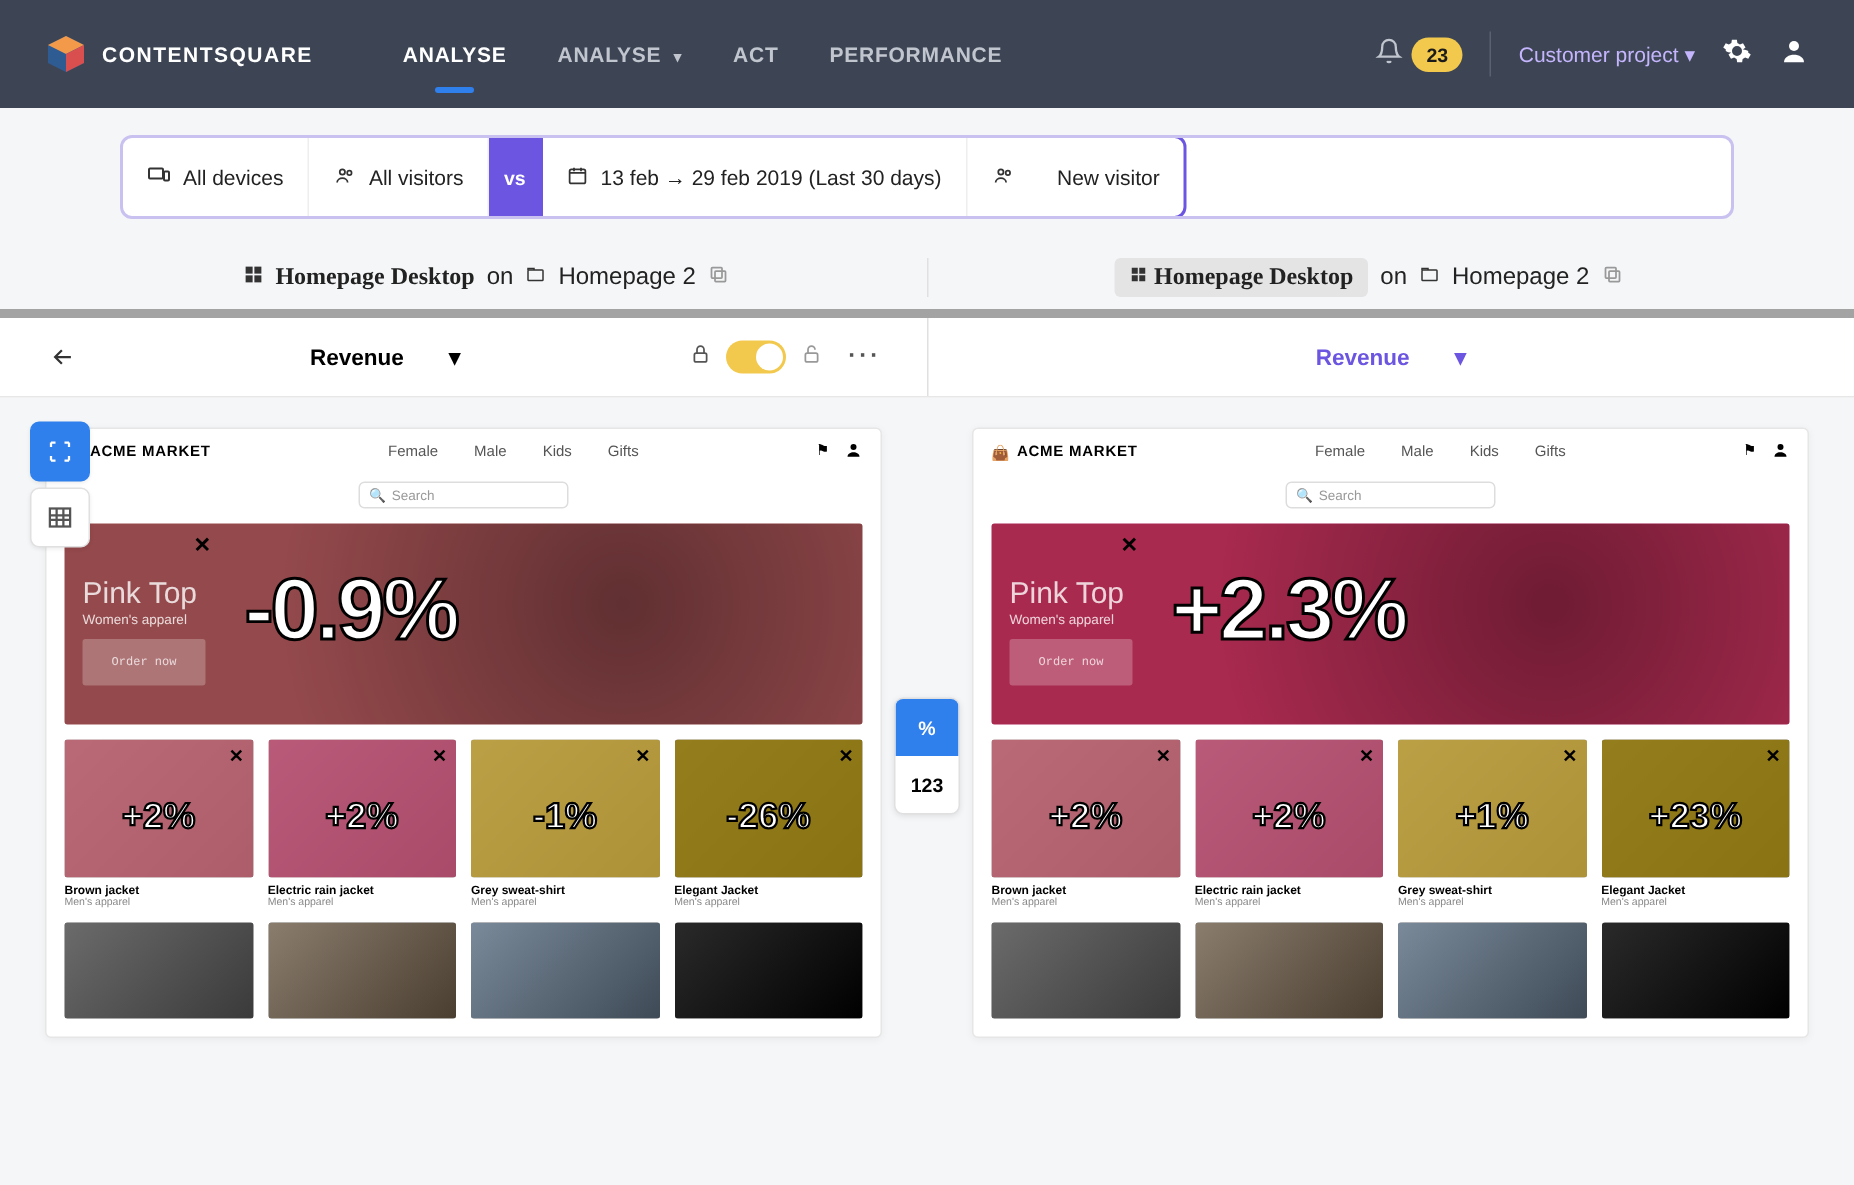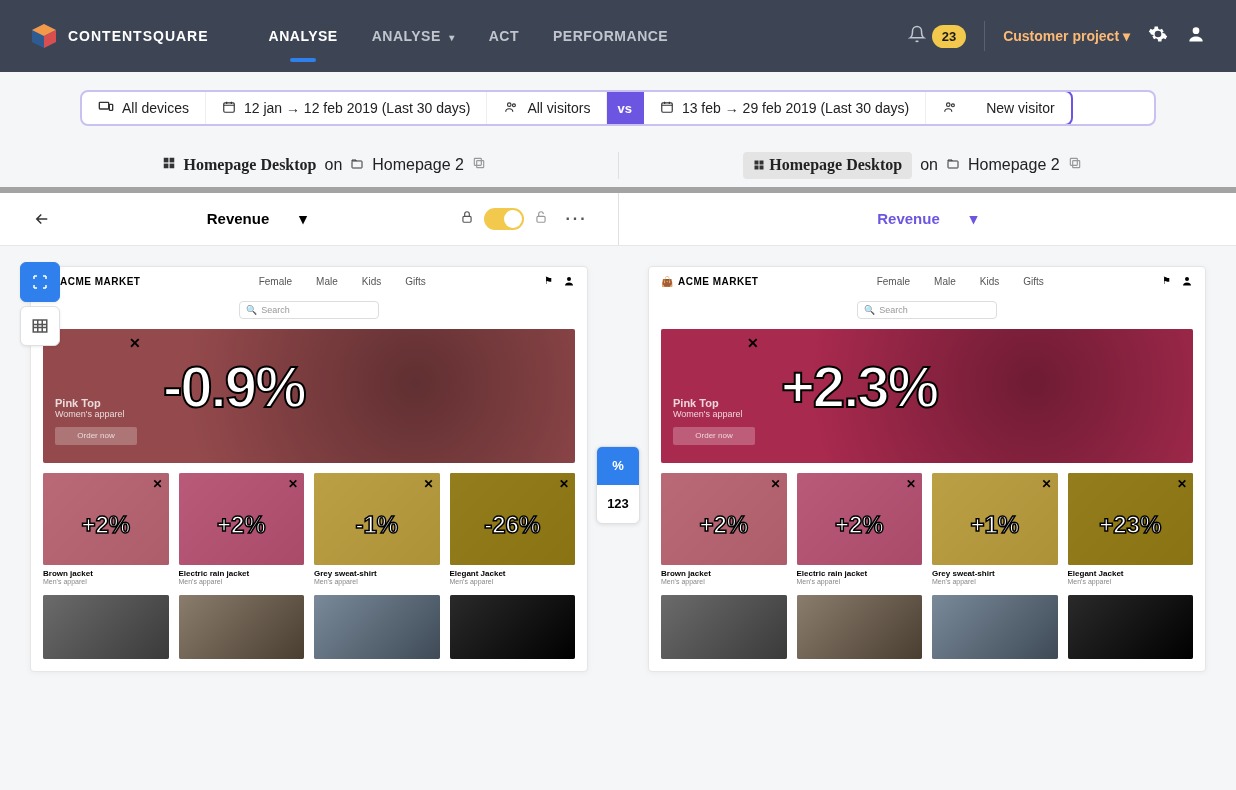--- a/index.html
+++ b/index.html
@@ -11,25 +11,25 @@
 .logo-mark { width: 28px; height: 28px; position: relative; }
 .nav-items { display: flex; gap: 34px; margin-left: 60px; }
 .nav-item { font-size: 14px; font-weight: 600; letter-spacing: 0.5px; color: #c0c5ce; cursor: pointer; position: relative; }
 .nav-item.active { color: #fff; }
 .nav-item.active::after { content:''; position:absolute; bottom:-18px; left:50%; transform:translateX(-50%); width:26px; height:4px; background:#2f80ed; border-radius:2px; }
 .nav-item .chev { font-size: 10px; margin-left: 4px; }
 .nav-right { margin-left: auto; display:flex; align-items:center; gap: 18px; }
 .notif { display:flex; align-items:center; gap:6px; }
 .badge { background:#f2c94c; color:#1b1b1b; font-weight:700; font-size:13px; padding:4px 10px; border-radius:14px; }
 .divider-v { width:1px; height:30px; background:#5a6173; }
-.proj { font-size:14px; color:#fdba74; cursor:pointer;font-weight:bold; }
+.proj { font-size:14px; color:#c4b5fd; cursor:pointer; }
 
 
 .filterwrap { padding: 18px 80px 0; }
-.filterbar { background:#fff; border:2px solid #c9c1f0; border-radius:8px; height:36px; display:flex; align-items:stretch; overflow:hidden; }
+.filterbar { background:#fff; border:2px solid #c9c1f0; border-radius:8px; height:56px; display:flex; align-items:stretch; overflow:hidden; }
 .chip { display:flex; align-items:center; gap:8px; padding: 0 16px; font-size:14px; color:#222; border-right:1px solid #eee; }
 .chip:last-child { border-right:none;gap:28px; }
 .vs { background:#6c55e0; color:#fff; font-weight:700; font-size:13px; padding:0 10px; display:flex; align-items:center; }
 .filterbar .segB { display:flex; align-items:stretch; border:2px solid #6c55e0; margin:-2px -2px -2px 0; border-radius:0 8px 8px 0; }
 
 
 .contextrow { display:flex; padding: 26px 30px 8px; }
 .contexthalf { flex:1; text-align:center; font-size:16px; color:#222; display:flex; justify-content:center; align-items:center; gap:8px; }
 .contexthalf .hp { font-weight:700;font-family:Liberation Serif, serif; }
 .contexthalf .pill { background:#e4e4e4; padding:4px 10px; border-radius:4px; }
@@ -68,23 +68,23 @@
 .cartfab { width:26px; height:26px; background:#000; border-radius:50%; position:absolute; right:20px; top:56px; display:flex; align-items:center; justify-content:center; }
 .sitebody { position:relative; padding: 0 12px 12px; }
 
 .hero { height:134px; background:#a36b6b; border-radius:2px; position:relative; overflow:hidden; }
 .hero.right { background:#b84b7a; }
 .hero::before { content:''; position:absolute; inset:0; background: radial-gradient(circle at 70% 40%, rgba(0,0,0,.35), transparent 60%); }
 .overlay { position:absolute; inset:0; background:#e35d7f; opacity:.7; mix-blend-mode:multiply; }
 .hero.neg .overlay { background:#d97784; opacity:.6; }
 .closex { position:absolute; top:6px; left:86px; font-weight:700; font-size:14px; }
 .hero-text { position:absolute; left:12px; top:36px; color:#fff; opacity:.8; }
-.hero-text .pt { font-size:11px; font-weight:700;margin-top:32px; }
+.hero-text .pt { font-size:20px; font-weight:400; }
 .hero-text .wa { font-size:9px; }
-.ordernow { width:82px; height:18px; background:rgba(255,255,255,.3); margin-top:8px; font-size:8px; color:#fff; display:flex; align-items:center; justify-content:center; border-radius:2px;}
+.ordernow { width:82px; height:31px; background:rgba(255,255,255,.3); margin-top:8px; font-size:8px; color:#fff; display:flex; align-items:center; justify-content:center; border-radius:2px;font-family:Liberation Mono, monospace;}
 .bigpct { position:absolute; top:24px; left:120px; font-size:58px; font-weight:800; color:#fff; -webkit-text-stroke: 2px #000; letter-spacing:-2px;}
 
 .grid { display:flex; gap:10px; margin-top:10px; }
 .card { flex:1; position:relative; }
 .thumb { height:92px; border-radius:2px; position:relative; overflow:hidden; }
 .thumb::before { content:''; position:absolute; inset:0; }
 .thumb .ov { position:absolute; inset:0; opacity:.75; }
 .ov.pink { background:#d46a7a; }
 .ov.pink2 { background:#c94f7e; }
 .ov.yellow { background:#c9a227; }
@@ -146,27 +146,20 @@
 
 <div class="filterwrap">
   <div class="filterbar">
     <div class="chip">
       <span><svg width="16" height="16" viewBox="0 0 24 24" fill="none" stroke="#333" stroke-width="2">
             <rect x="2" y="5" width="14" height="10" rx="1"></rect>
             <rect x="17" y="8" width="5" height="9" rx="1"></rect>
           </svg></span>
       <span>All devices</span>
     </div>
-    <div class="chip daterange">
-      <span><svg width="14" height="14" viewBox="0 0 24 24" fill="none" stroke="#333" stroke-width="2">
-            <rect x="3" y="5" width="18" height="16" rx="2"></rect>
-            <path d="M3 9h18M8 3v4M16 3v4"></path>
-          </svg></span>
-      <span>12 jan → 12 feb 2019 (Last 30 days)</span>
-    </div>
     <div class="chip">
       <span><svg width="16" height="14" viewBox="0 0 24 24" fill="none" stroke="#333" stroke-width="2">
             <circle cx="9" cy="8" r="3"></circle>
             <circle cx="17" cy="9" r="2.5"></circle>
             <path d="M3 20c0-3 3-5 6-5s6 2 6 5"></path>
           </svg></span>
       <span>All visitors</span>
     </div>
     <div class="vs">vs</div>
     <div class="segB">

